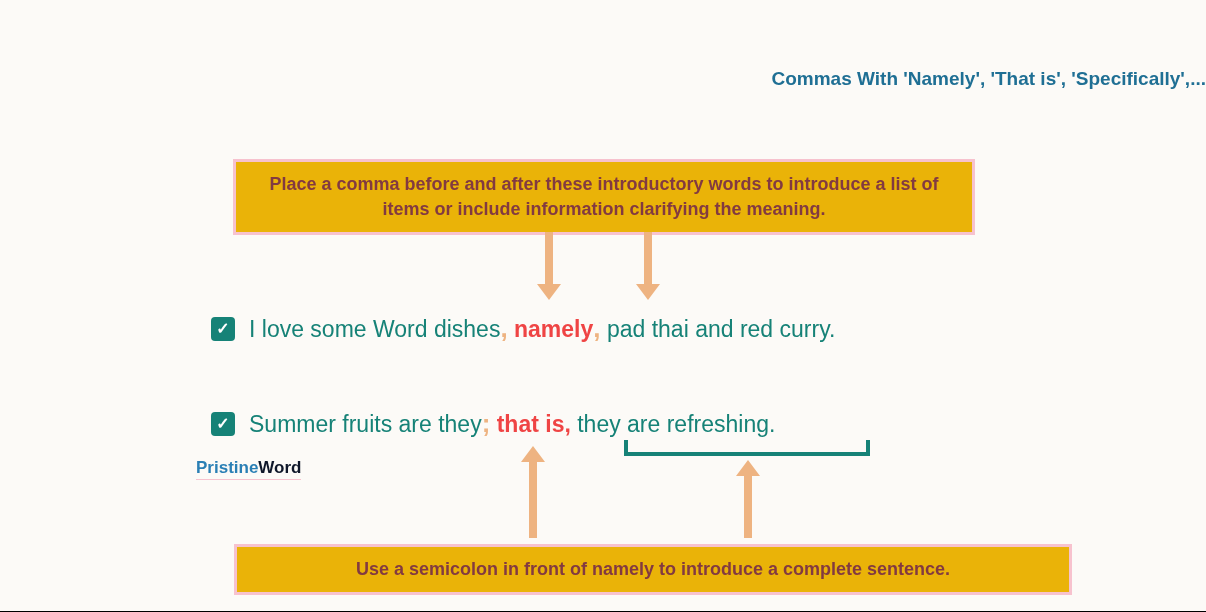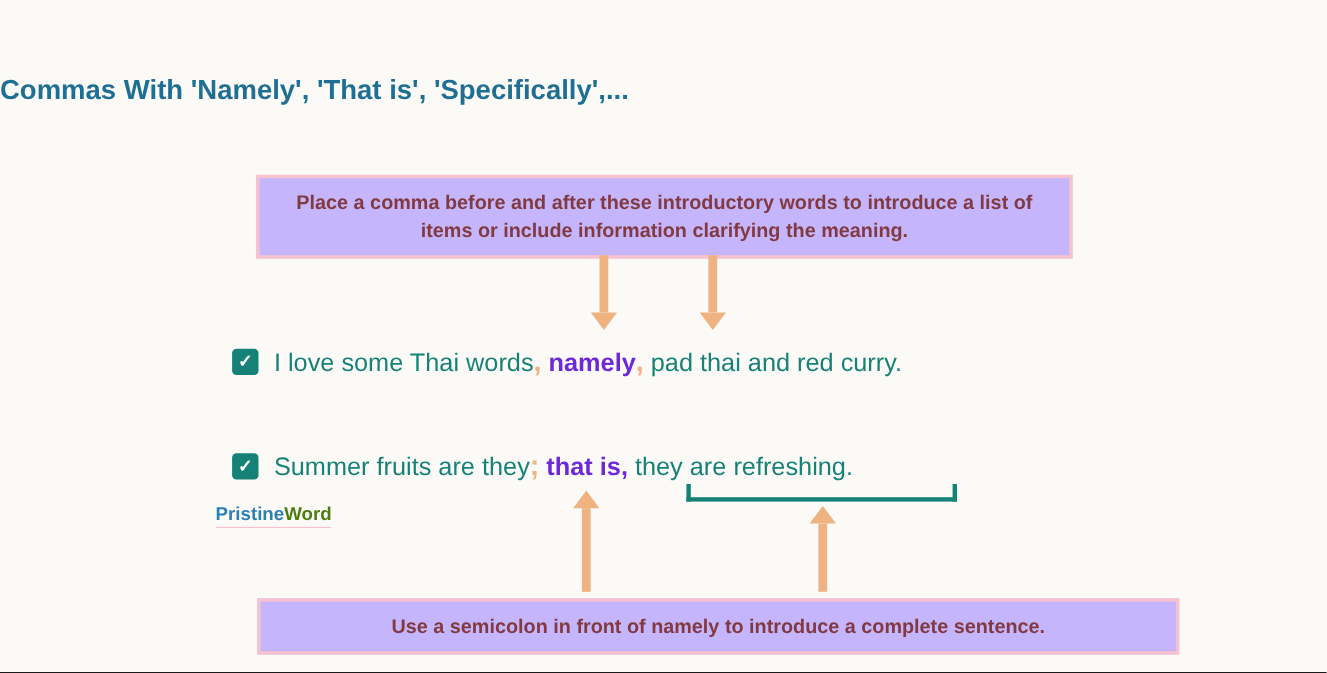--- a/index.html
+++ b/index.html
@@ -10,28 +10,28 @@
     font-family: Arial, Helvetica, sans-serif;
     position: relative;
     overflow: hidden;
     border-bottom: 1px solid #000;
   }
   .title {
     position: absolute;
     top: 68px;
     left: 0;
     width: 100%;
-    text-align: left;
+    text-align: right;
     color: #1f6f94;
     font-weight: bold;
-    font-size: 25px;
+    font-size: 19px;
   }
   .pink-box {
     position: absolute;
-    background: #c4b5fd;
+    background: #eab308;
     border: 3px solid #f7c2ce;
     color: #823a41;
     font-weight: bold;
     font-size: 18px;
     text-align: center;
     padding: 10px 18px;
     line-height: 1.4;
   }
   .box-top { left: 233px; top: 159px; width: 742px; }
   .box-bot { left: 234px; top: 544px; width: 838px; }
@@ -56,21 +56,21 @@
     color: #fff;
     font-size: 16px;
     font-weight: bold;
     flex-shrink: 0;
   }
   .punct {
     color: #eeb381;
     font-weight: bold;
     font-size: 26px;
   }
-  .bold { font-weight: bold; color: #6d28d9; margin-top: 46px; }
+  .bold { font-weight: bold; color: #ef4444; margin-top: 46px; }
   .arrow {
     position: absolute;
     width: 24px;
     display: flex;
     flex-direction: column;
     align-items: center;
   }
   .arrow .shaft {
     width: 8px;
     background: #eeb381;
@@ -96,42 +96,42 @@
   .logo {
     position: absolute;
     left: 196px;
     top: 458px;
     font-size: 17px;
     font-weight: bold;
     border-bottom: 1px solid #f7c2ce;
     padding-bottom: 1px;
   }
   .logo .p1 { color: #2a7fb5; }
-  .logo .p2 { color: #4d7c0f; text-align: right; }
+  .logo .p2 { color: #0f172a; text-align: right; }
 </style>
 </head>
 <body>
 
 <div class="title">Commas With 'Namely', 'That is', 'Specifically',...</div>
 
 <div class="pink-box box-top">Place a comma before and after these introductory words to introduce a list of items or include information clarifying the meaning.</div>
 
 <div class="arrow" style="left:537px; top:232px;">
   <div class="shaft" style="height:52px;"></div>
   <div class="head-down"></div>
 </div>
 <div class="arrow" style="left:636px; top:232px;">
   <div class="shaft" style="height:52px;"></div>
   <div class="head-down"></div>
 </div>
 
 <div class="example ex1">
   <div class="check">✓</div>
   <div>
-    <span>I love some Thai words</span><span class="punct">,</span><span class="bold"> namely</span><span class="punct">,</span><span> pad thai and red curry.</span>
+    <span>I love some Word dishes</span><span class="punct">,</span><span class="bold"> namely</span><span class="punct">,</span><span> pad thai and red curry.</span>
   </div>
 </div>
 
 <div class="example ex2">
   <div class="check">✓</div>
   <div>
     <span>Summer fruits are they</span><span class="punct">;</span><span class="bold"> that is,</span><span> they are refreshing.</span>
   </div>
 </div>
 

